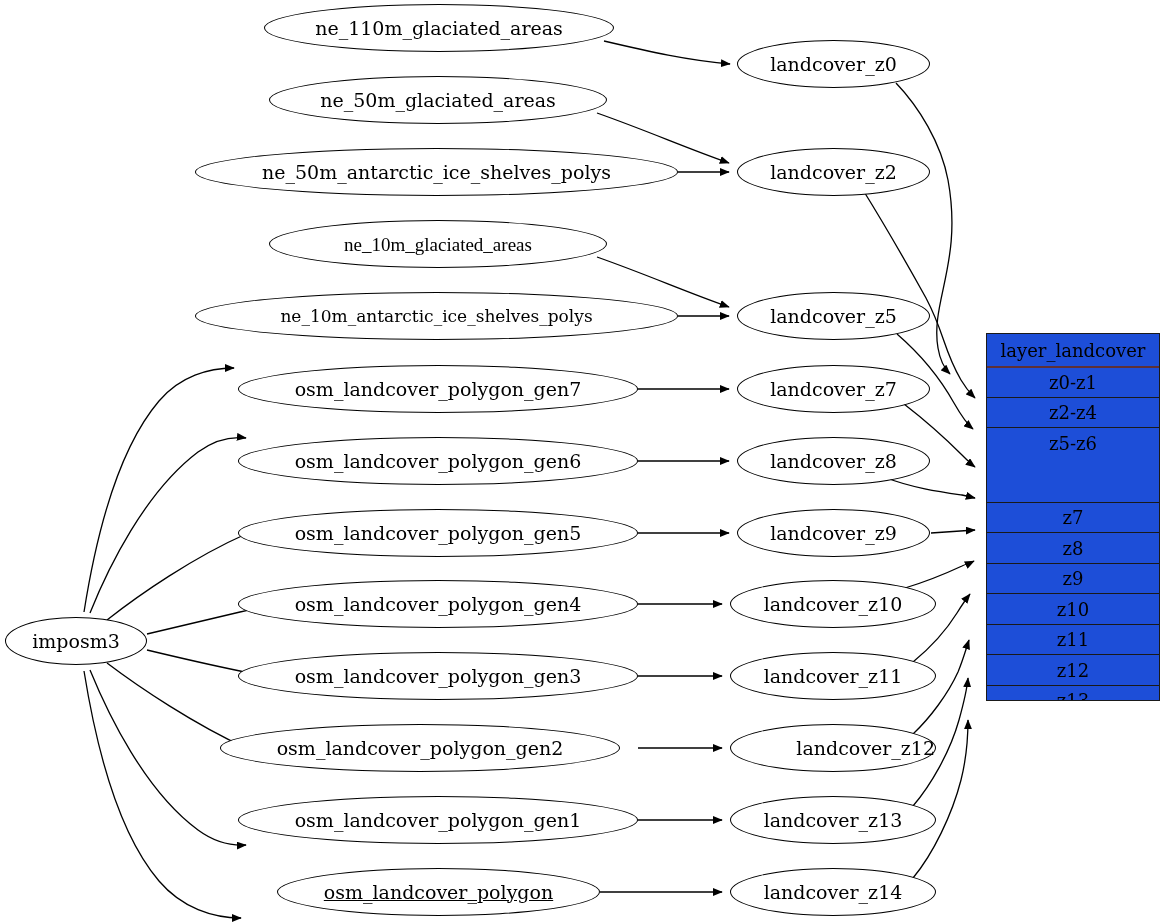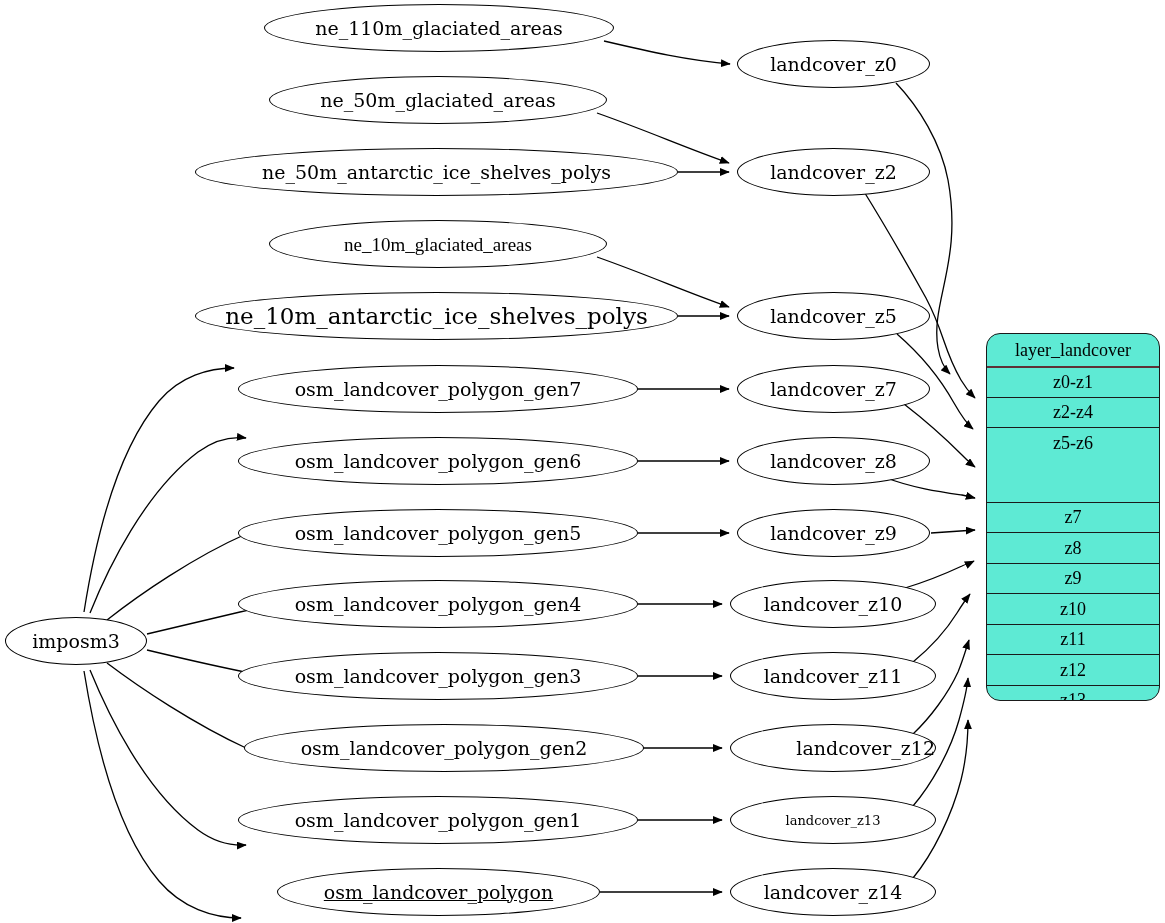--- a/index.html
+++ b/index.html
@@ -19,24 +19,23 @@
     border-radius:50%;
     background:#ffffff;
     color:#000000;
     white-space:nowrap;
   }
   .node span{display:block;line-height:1;}
   .table-node{
     position:absolute;
     box-sizing:border-box;
     border:1px solid #1a1a1a;
-    border-radius:14px;
-    background:#5eead4;
+    border-radius:0;
+    background:#1d4ed8;
     overflow:hidden;
-    font-family:Liberation Serif, serif;
   }
   .table-node .trow{
     box-sizing:border-box;
     display:flex;align-items:center;justify-content:center;
     color:#000000;
     border-top:1px solid #1a1a1a;
     white-space:nowrap;
   }
   .table-node .trow.header{border-top:none;}
   .table-node .trow.first-data{border-top:2px solid #5e3036;}
@@ -101,21 +100,21 @@
   </div>
 
   <div class="node" style="left:195px;top:148px;width:483px;height:48px;font-size:19px;">
     <span>ne_50m_antarctic_ice_shelves_polys</span>
   </div>
 
   <div class="node" style="left:269px;top:220px;width:338px;height:48px;font-size:19px;font-family:Liberation Serif, serif;">
     <span>ne_10m_glaciated_areas</span>
   </div>
 
-  <div class="node" style="left:195px;top:292px;width:483px;height:48px;font-size:23px;">
+  <div class="node" style="left:195px;top:292px;width:483px;height:48px;font-size:17px;">
     <span>ne_10m_antarctic_ice_shelves_polys</span>
   </div>
 
   <div class="node" style="left:5px;top:617px;width:142px;height:48px;font-size:19px;">
     <span>imposm3</span>
   </div>
 
   <div class="node" style="left:238px;top:365px;width:400px;height:48px;font-size:19px;">
     <span>osm_landcover_polygon_gen7</span>
   </div>
@@ -129,21 +128,21 @@
   </div>
 
   <div class="node" style="left:238px;top:580px;width:400px;height:48px;font-size:19px;">
     <span>osm_landcover_polygon_gen4</span>
   </div>
 
   <div class="node" style="left:238px;top:652px;width:400px;height:48px;font-size:19px;">
     <span>osm_landcover_polygon_gen3</span>
   </div>
 
-  <div class="node" style="left:244px;top:724px;width:400px;height:48px;font-size:19px;">
+  <div class="node" style="left:220px;top:724px;width:400px;height:48px;font-size:19px;">
     <span>osm_landcover_polygon_gen2</span>
   </div>
 
   <div class="node" style="left:238px;top:796px;width:400px;height:48px;font-size:19px;">
     <span>osm_landcover_polygon_gen1</span>
   </div>
 
   <div class="node" style="left:277px;top:868px;width:323px;height:48px;font-size:19px;text-decoration:underline;">
     <span>osm_landcover_polygon</span>
   </div>
@@ -177,21 +176,21 @@
   </div>
 
   <div class="node" style="left:730px;top:652px;width:206px;height:48px;font-size:19px;">
     <span>landcover_z11</span>
   </div>
 
   <div class="node" style="left:730px;top:724px;width:206px;height:48px;font-size:19px;justify-content:flex-end;">
     <span>landcover_z12</span>
   </div>
 
-  <div class="node" style="left:730px;top:796px;width:206px;height:48px;font-size:13px;">
+  <div class="node" style="left:730px;top:796px;width:206px;height:48px;font-size:19px;">
     <span>landcover_z13</span>
   </div>
 
   <div class="node" style="left:730px;top:868px;width:206px;height:48px;font-size:19px;">
     <span>landcover_z14</span>
   </div>
 
   <div class="table-node" style="left:986px;top:333px;width:174px;height:368px;">
     <div class="trow header" style="height:32px;font-size:18px;">
       <span>layer_landcover</span>

